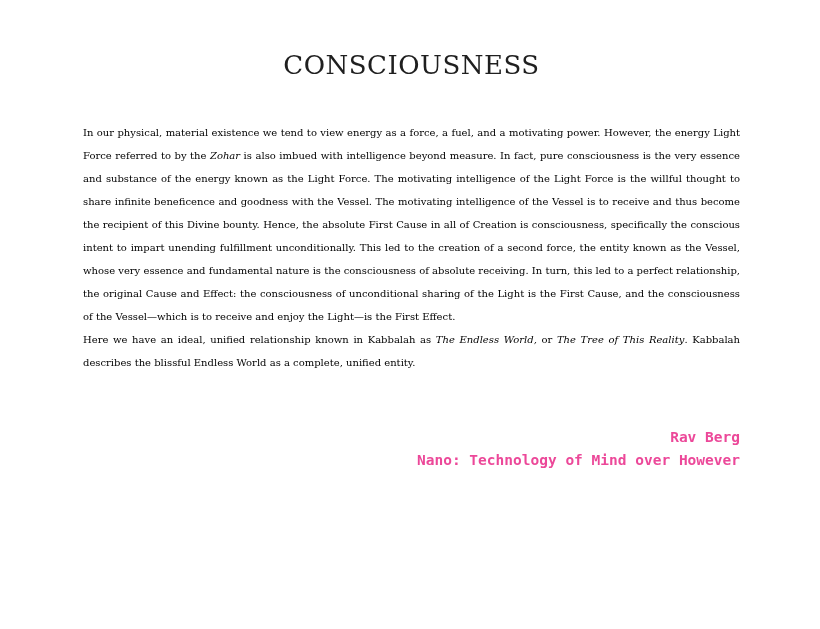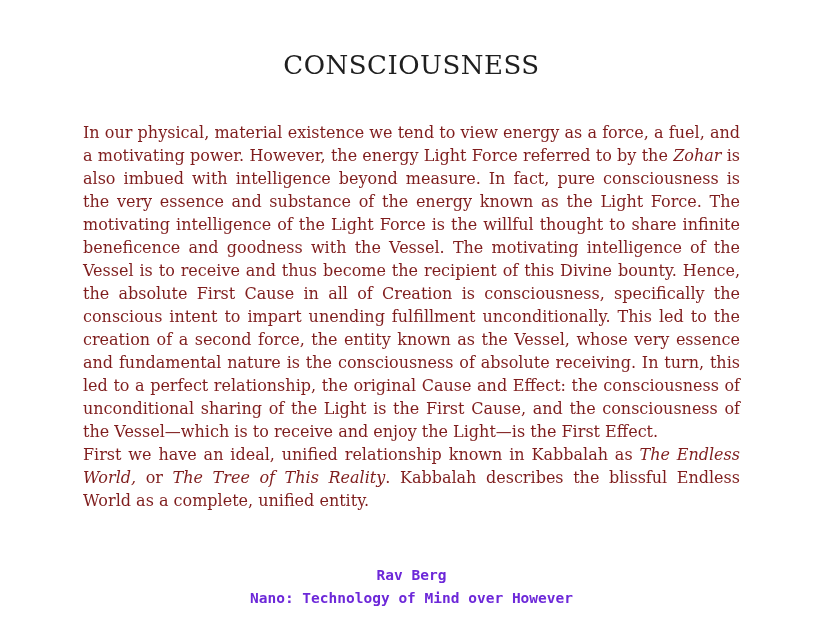--- a/index.html
+++ b/index.html
@@ -25,54 +25,54 @@
     font-size: 26px;
     font-weight: 400;
     letter-spacing: 0.5px;
     color: #1f1f1f;
     line-height: 1.2;
   }
 
   .body-text {
     margin-top: 40px;
     font-family: "DejaVu Serif", "Liberation Serif", serif;
-    font-size: 16px;
+    font-size: 10px;
     line-height: 23px;
-    color: #7f1d1d;
+    color: #000000;
     text-align: justify;
   }
 
   .body-text p {
     margin: 0;
   }
 
   .body-text i {
     font-style: italic;
   }
 
   .attribution {
     margin-top: 52px;
-    text-align: center;
+    text-align: right;
     font-family: "DejaVu Sans Mono", "Liberation Mono", monospace;
     font-weight: bold;
     font-size: 14.5px;
     line-height: 23px;
-    color: #6d28d9;
+    color: #ec4899;
   }
 </style>
 </head>
 <body>
 
 <div class="page">
 
   <h1 class="doc-title">CONSCIOUSNESS</h1>
 
   <div class="body-text">
       <p><span>In our physical, material existence we tend to view energy as a force, a fuel, and a motivating power. However, the energy Light Force referred to by the </span><i>Zohar</i><span> is also imbued with intelligence beyond measure. In fact, pure consciousness is the very essence and substance of the energy known as the Light Force. The motivating intelligence of the Light Force is the willful thought to share infinite beneficence and goodness with the Vessel. The motivating intelligence of the Vessel is to receive and thus become the recipient of this Divine bounty. Hence, the absolute First Cause in all of Creation is consciousness, specifically the conscious intent to impart unending fulfillment unconditionally. This led to the creation of a second force, the entity known as the Vessel, whose very essence and fundamental nature is the consciousness of absolute receiving. In turn, this led to a perfect relationship, the original Cause and Effect: the consciousness of unconditional sharing of the Light is the First Cause, and the consciousness of the Vessel—which is to receive and enjoy the Light—is the First Effect.</span></p>
-      <p><span>First we have an ideal, unified relationship known in Kabbalah as </span><i>The Endless World,</i><span> or </span><i>The Tree of This Reality</i><span>. Kabbalah describes the blissful Endless World as a complete, unified entity.</span></p>
+      <p><span>Here we have an ideal, unified relationship known in Kabbalah as </span><i>The Endless World,</i><span> or </span><i>The Tree of This Reality</i><span>. Kabbalah describes the blissful Endless World as a complete, unified entity.</span></p>
     </div>
 
   <div class="attribution">
     <div>Rav Berg</div>
     <div>Nano: Technology of Mind over However</div>
   </div>
 
 </div>
 
 </body></html>

